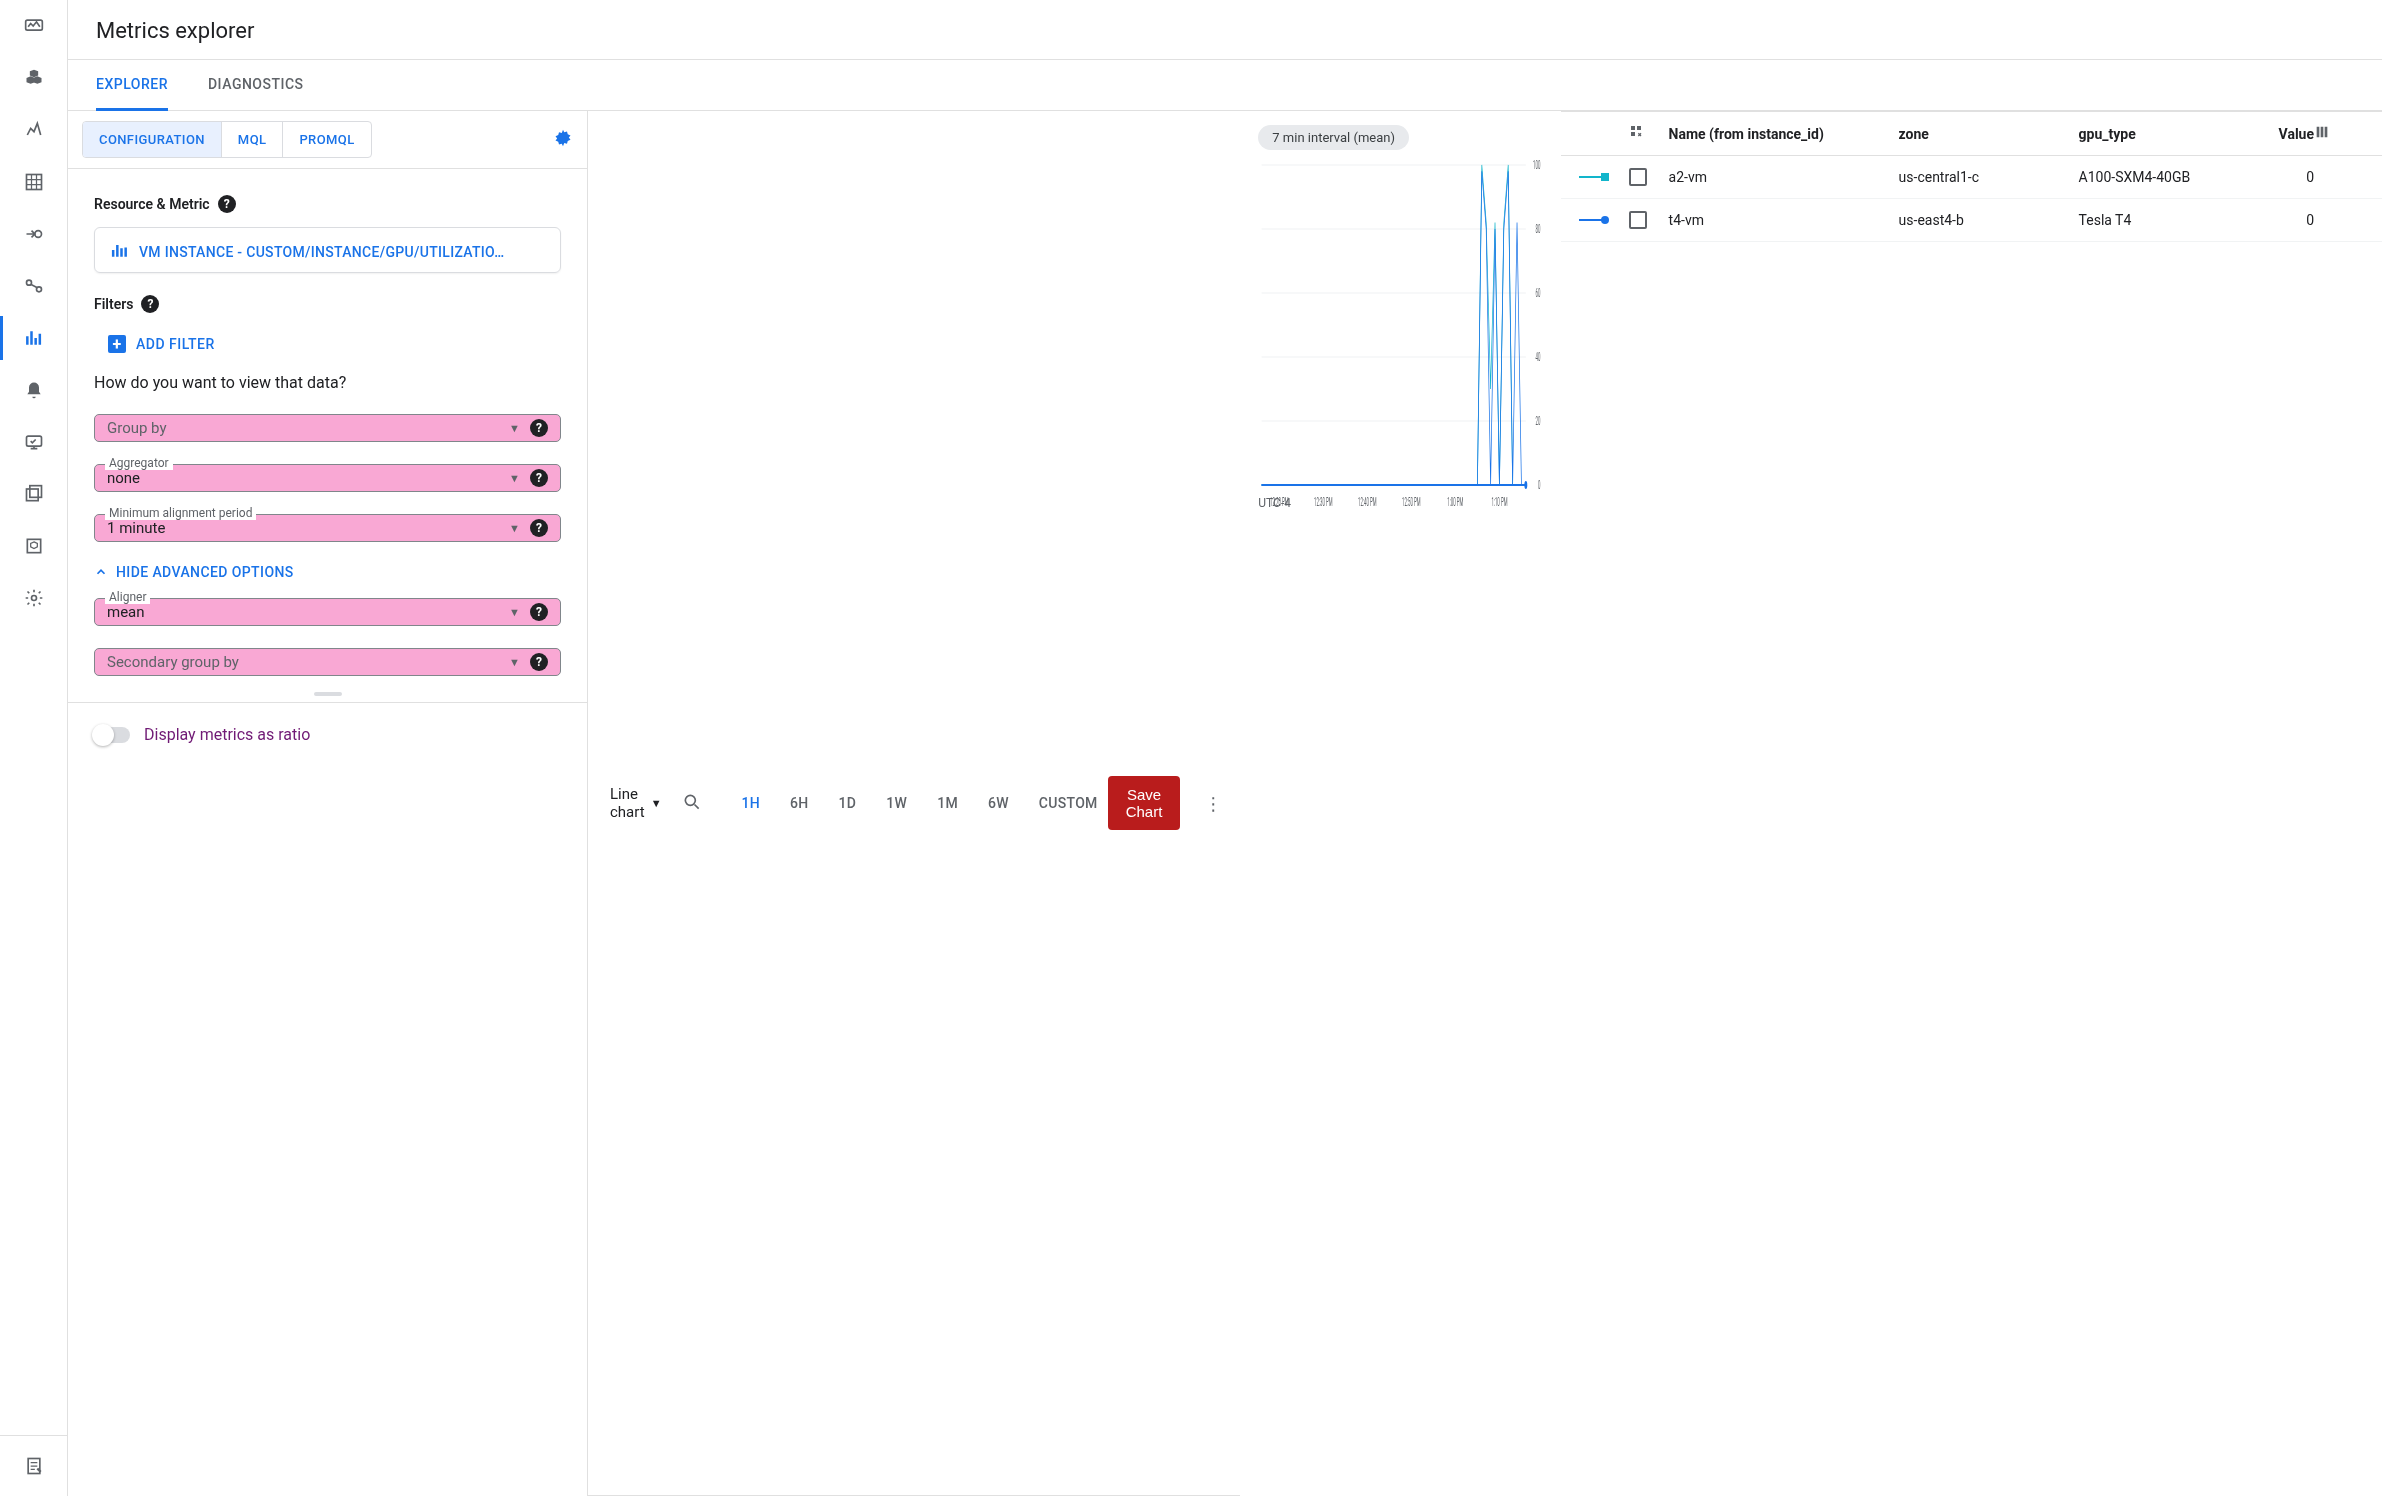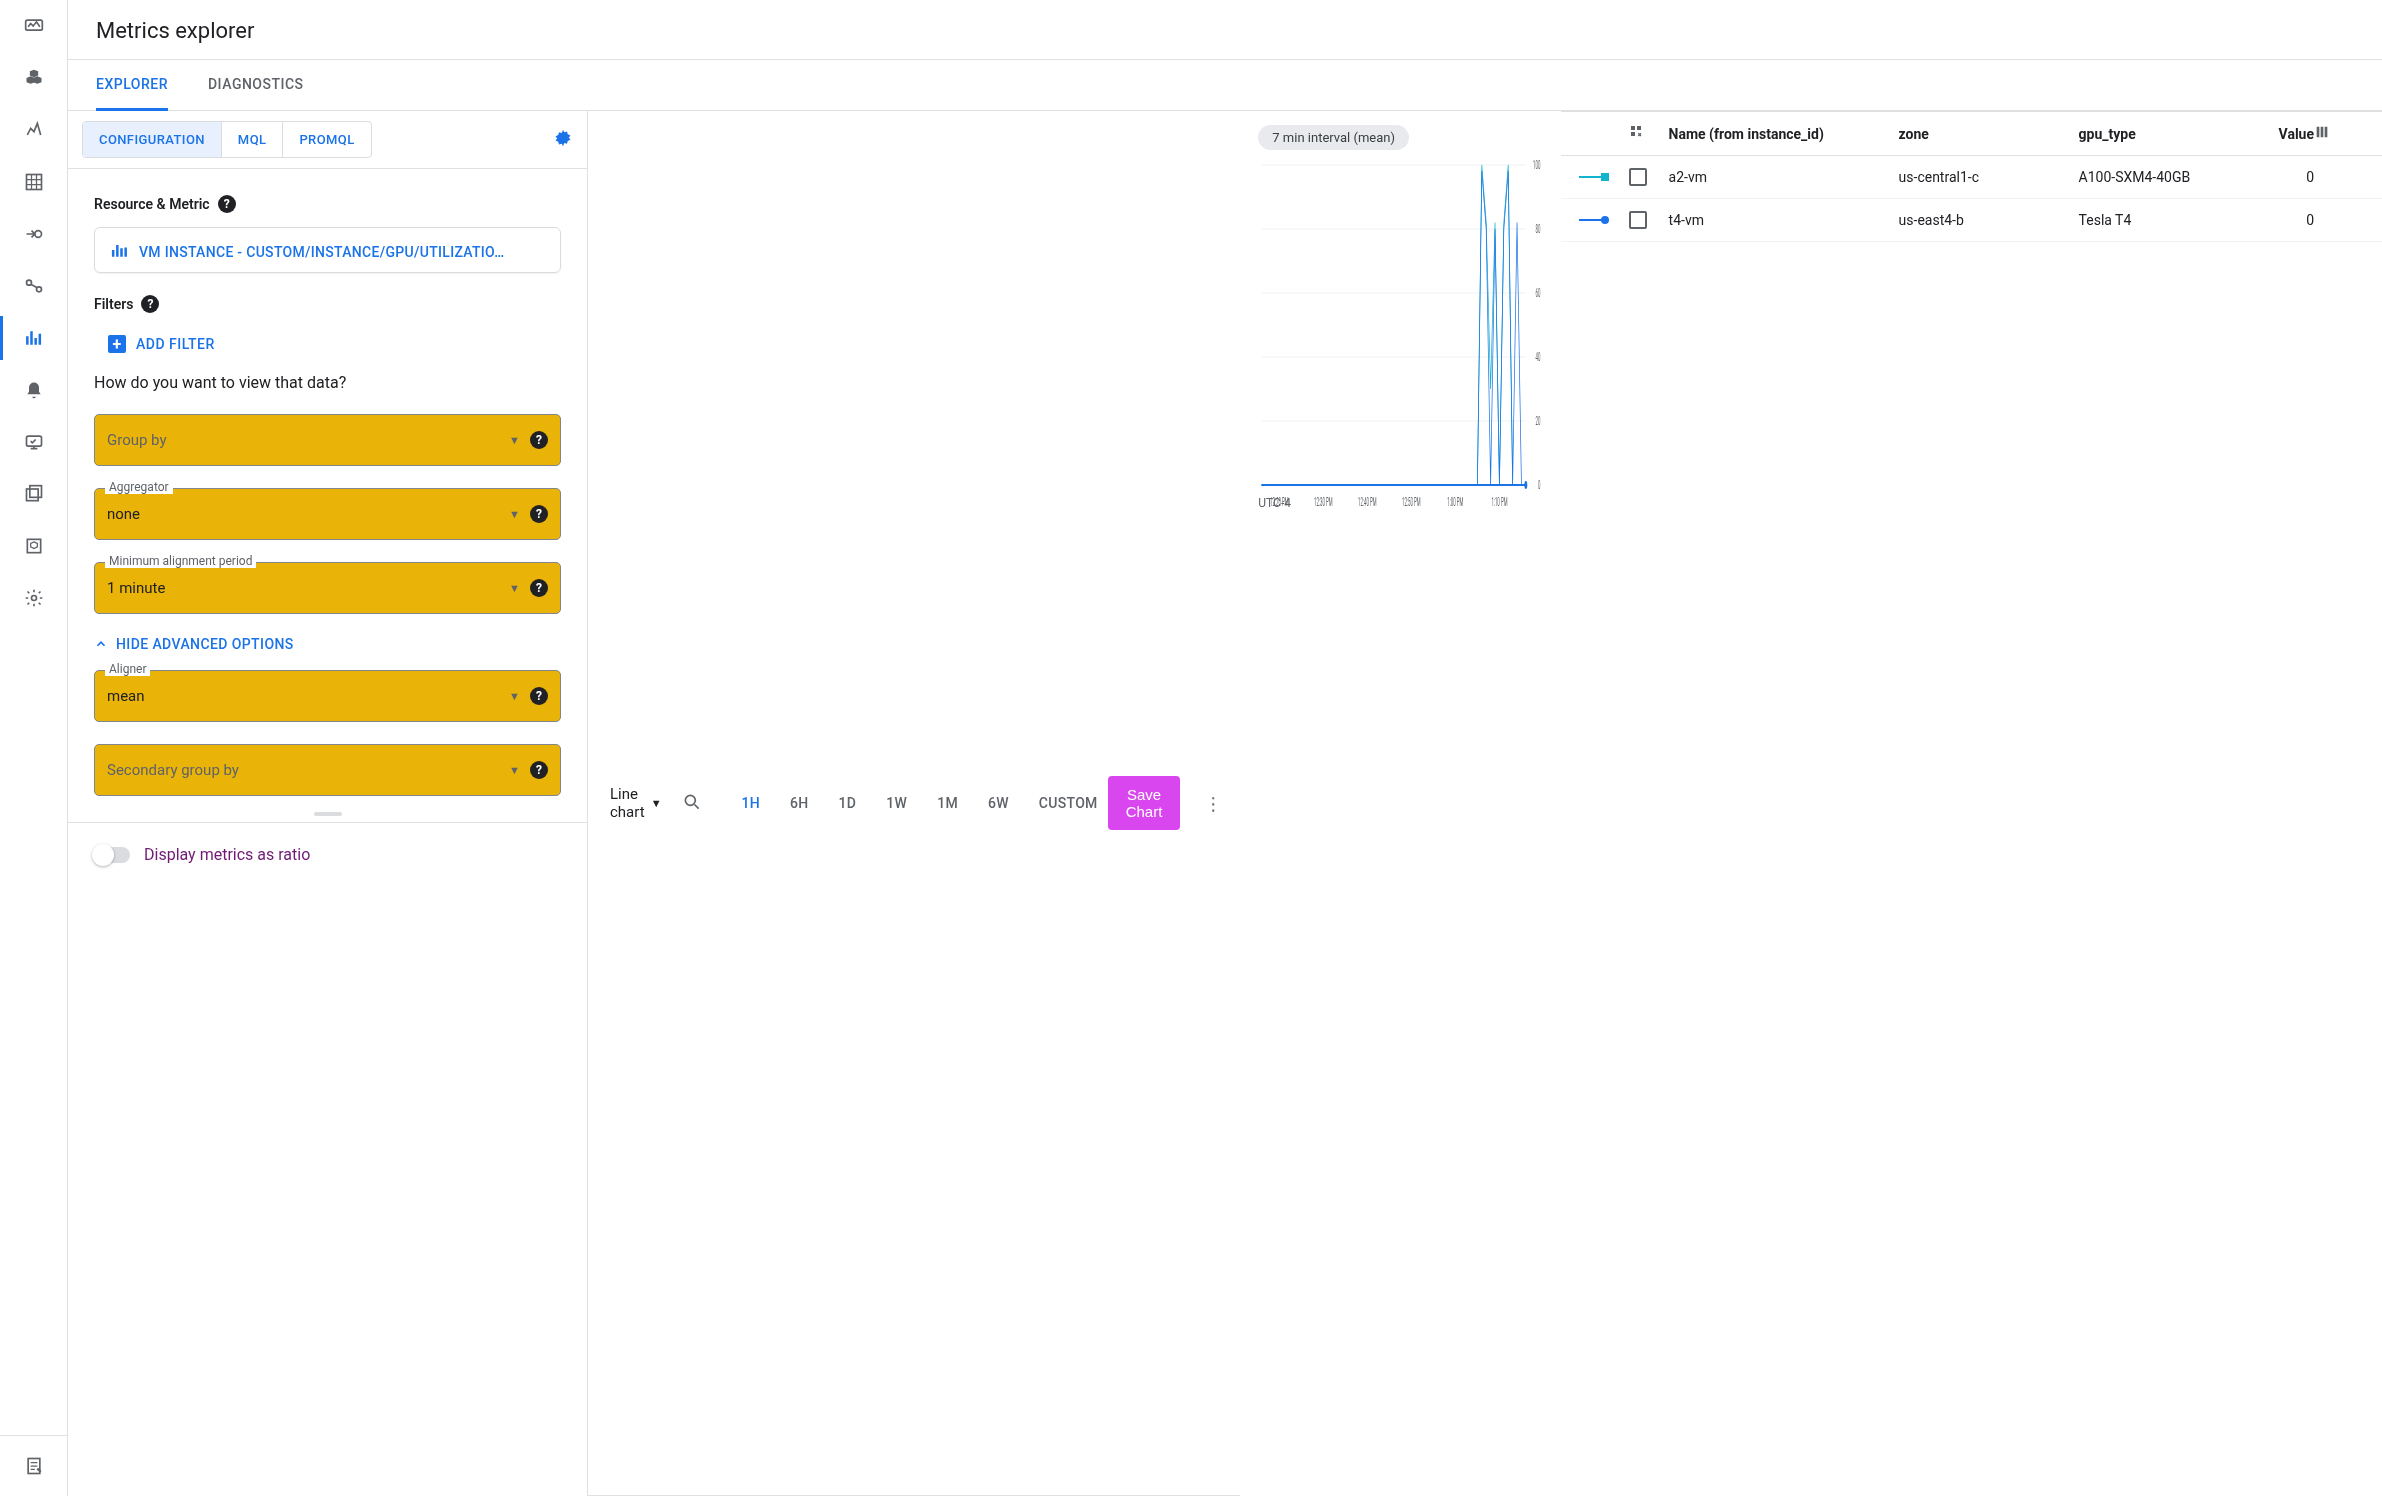--- a/index.html
+++ b/index.html
@@ -27,39 +27,39 @@
 .scroll { flex:1; overflow-y:auto; padding:20px 26px 10px; position:relative; }
 .scroll::-webkit-scrollbar { width:8px; }
 .scroll::-webkit-scrollbar-thumb { background:#dadce0; border-radius:4px; }
 .seclabel { font-size:14px; font-weight:600; color:#202124; display:flex; align-items:center; gap:8px; margin-bottom:14px; margin-top:6px; }
 .help { width:18px; height:18px; border-radius:50%; background:#202124; color:#fff; display:inline-flex; align-items:center; justify-content:center; font-size:12px; font-weight:700; cursor:pointer; }
 .metric-chip { border:1px solid #dadce0; border-radius:6px; padding:12px 14px; display:flex; align-items:flex-end; gap:10px; color:#1a73e8; font-weight:500; font-size:14px; letter-spacing:.3px; box-shadow:0 1px 2px rgba(0,0,0,.06); cursor:pointer; margin-bottom:22px; }
 .metric-chip .txt { white-space:nowrap; overflow:hidden; text-overflow:ellipsis; }
 .addfilter { display:flex; align-items:center; gap:10px; color:#1a73e8; font-weight:500; letter-spacing:.5px; font-size:14px; cursor:pointer; padding:8px 4px 8px 14px; margin-bottom:12px; }
 .plusbox { width:18px; height:18px; background:#1a73e8; color:#fff; display:flex; align-items:center; justify-content:center; font-size:16px; font-weight:700; border-radius:2px; }
 .q { font-size:16px; color:#202124; margin:12px 0 22px; }
-.field { position:relative; border:1px solid #80868b; border-radius:5px; height:52px; display:flex; align-items:center; padding:0 12px; margin-bottom:22px; background:#eab308; cursor:pointer; }
+.field { position:relative; border:1px solid #80868b; border-radius:5px; height:28px; display:flex; align-items:center; padding:0 12px; margin-bottom:22px; background:#f9a8d4; cursor:pointer; }
 .field .flabel { position:absolute; top:-9px; left:10px; background:#fff; padding:0 4px; font-size:12px; color:#5f6368; }
 .field .fval { font-size:15px; color:#202124; flex:1; }
 .field .fval.empty { color:#5f6368; }
 .field .chev { color:#5f6368; font-size:11px; }
 .field .help { margin-left:10px; }
 .hidelink { display:flex; align-items:center; gap:8px; color:#1a73e8; font-weight:500; letter-spacing:.4px; font-size:14px; cursor:pointer; margin:4px 0 18px; }
 .ratio { border-top:1px solid #e0e0e0; margin:0 -26px; padding:22px 26px 10px; display:flex; align-items:center; gap:14px; color:#701a75; font-size:16px; }
 .toggle { width:36px; height:16px; background:#dadce0; border-radius:10px; position:relative; cursor:pointer; }
 .toggle::after { content:''; position:absolute; left:-2px; top:-3px; width:22px; height:22px; background:#fff; border-radius:50%; box-shadow:0 1px 3px rgba(0,0,0,.3); }
 .drag { height:4px; width:28px; background:#dadce0; border-radius:2px; margin:0 auto; position:relative; top:-6px; }
 .right { flex:1; display:flex; flex-direction:row; min-width:0; }
 .toolbar { display:flex; align-items:center; padding:12px 18px; border-bottom:1px solid #e0e0e0; gap:10px; }
 .charttype { display:flex; align-items:center; gap:6px; font-size:15px; cursor:pointer; padding:6px 4px; }
 .searchic { color:#5f6368; cursor:pointer; margin-left:6px; }
 .ranges { display:flex; gap:30px; margin-left:30px; }
 .range { font-size:14px; font-weight:500; color:#5f6368; cursor:pointer; letter-spacing:.3px; }
 .range.active { color:#1a73e8; }
-.savebtn { margin-left:auto; background:#d946ef; color:#fff; border:none; border-radius:4px; padding:10px 18px; font-size:15px; font-weight:500; cursor:pointer; }
+.savebtn { margin-left:auto; background:#b91c1c; color:#fff; border:none; border-radius:4px; padding:10px 18px; font-size:15px; font-weight:500; cursor:pointer; }
 .more { color:#5f6368; cursor:pointer; margin-left:14px; font-size:18px; }
 .chartarea { padding:14px 18px 4px; }
 .pill { display:inline-block; background:#e8eaed; border-radius:14px; padding:5px 14px; font-size:13px; color:#3c4043; }
 .plot { position:relative; height:350px; margin-top:10px; }
 .plot svg { width:100%; height:100%; }
 .axis-label { font-size:12px; fill:#5f6368; }
 .grid { stroke:#e8eaed; stroke-width:1; }
 .tz { font-size:12px; color:#5f6368; position:absolute; left:0; bottom:0; }
 .table { border-top:1px solid #e0e0e0; }
 .thead, .trow { display:grid; grid-template-columns: 50px 40px 230px 180px 200px 1fr 50px; align-items:center; padding:12px 18px; }

